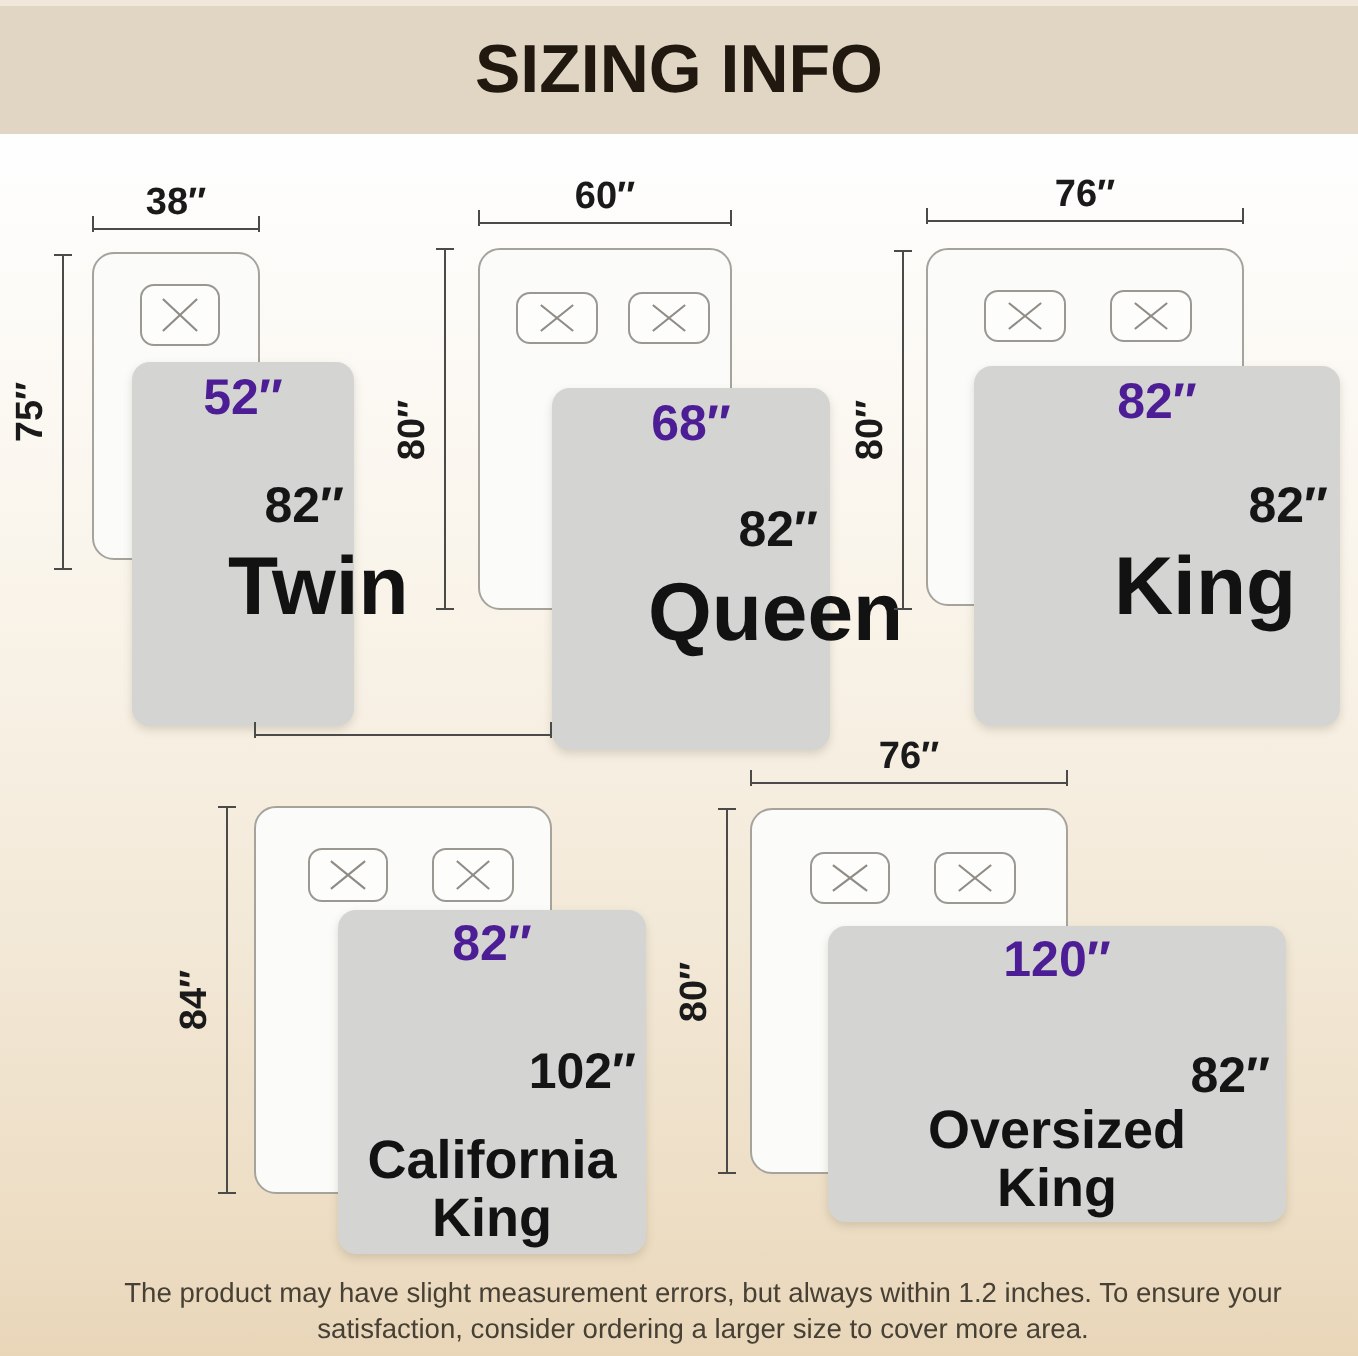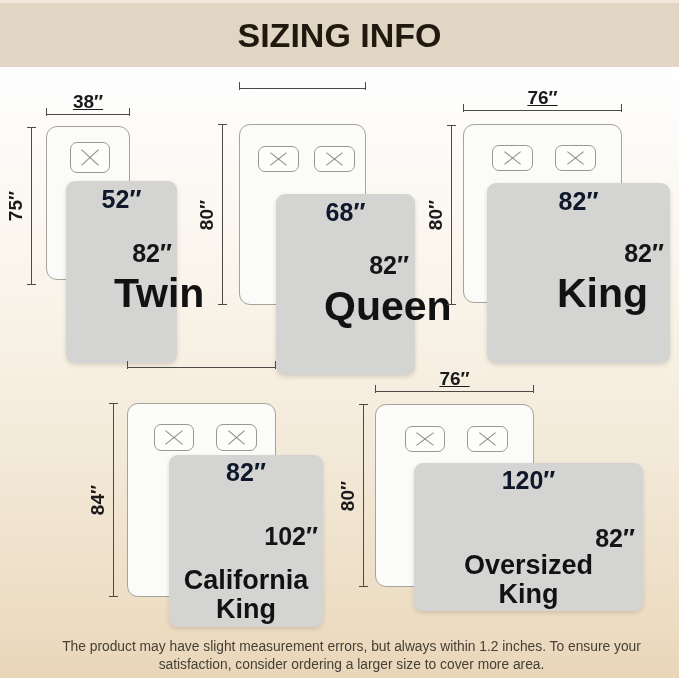--- a/index.html
+++ b/index.html
@@ -11,28 +11,28 @@
   
   .header{position:absolute;top:0;left:0;right:0;height:67px;background:#e1d6c4;
     border-top:3px solid #efe8db;display:flex;align-items:center;justify-content:center;box-sizing:border-box;}
   .header-title{font-size:34px;font-weight:bold;color:#211910;letter-spacing:0px;}
   
   .bed{position:absolute;background:#fbfbf9;border:1.4px solid #a6a39d;border-radius:11px;box-sizing:border-box;}
   .pillow{position:absolute;border:1.2px solid #9b9892;border-radius:7px;background:rgba(255,255,255,.55);box-sizing:border-box;}
   .pillow svg{display:block;width:100%;height:100%;}
   
   .blanket{position:absolute;background:#d4d4d3;border-radius:9px;box-shadow:0 2px 4px rgba(110,98,80,.22);}
-  .b-top{position:absolute;left:0;right:0;text-align:center;font-size:25px;font-weight:bold;color:#0f172a;}
+  .b-top{position:absolute;left:0;right:0;text-align:center;font-size:25px;font-weight:bold;color:#4c1d95;}
   .b-side{position:absolute;font-size:25px;font-weight:bold;color:#151515;}
   .b-name{position:absolute;left:0;right:0;text-align:center;font-weight:bold;color:#121212;white-space:pre-line;}
   .b-name.big{font-size:41px;margin-left:48px;}
   .b-name.two{font-size:27px;line-height:29px;}
   
   .hdim{position:absolute;}
-  .hdim-label{height:21px;line-height:21px;text-align:center;font-size:19px;font-weight:bold;color:#1a1a1a;margin-bottom:2px;text-decoration:underline;}
+  .hdim-label{height:21px;line-height:21px;text-align:center;font-size:19px;font-weight:bold;color:#1a1a1a;margin-bottom:2px;}
   .hdim-line{position:relative;height:1.4px;background:#4a4a48;}
   .hdim-line::before,.hdim-line::after{content:"";position:absolute;width:1.4px;height:8px;background:#4a4a48;top:-6.5px;}
   .hdim-line::before{left:0;}
   .hdim-line::after{right:0;}
   
   .vdim{position:absolute;width:1.4px;background:#4a4a48;}
   .vdim::before,.vdim::after{content:"";position:absolute;width:9px;height:1.4px;background:#4a4a48;left:-3.8px;}
   .vdim::before{top:0;}
   .vdim::after{bottom:0;}
   .vdim-label{position:absolute;left:-45px;top:50%;width:60px;text-align:center;
@@ -68,20 +68,21 @@
     </div>
     <div class="blanket" style="left:66px;top:181px;width:111px;height:182px;">
       <div class="b-top" style="top:4px;">52″</div>
       <div class="b-side" style="top:58px;right:5px;">82″</div>
       <div class="b-name big" style="bottom:46px;">Twin</div>
     </div>
   </div>
 
   <div>
     <div class="hdim" style="left:239px;top:88px;width:127px;">
+      <div class="hdim-label">60″</div>
       <div class="hdim-line"></div>
     </div>
     <div class="vdim" style="left:222px;top:124px;height:181px;">
       <div class="vdim-label">80″</div>
     </div>
     <div class="bed" style="left:239px;top:124px;width:127px;height:181px;">
       <div class="pillow" style="left:18px;top:21px;width:41px;height:26px;">
         <svg viewBox="0 0 41 26" preserveAspectRatio="none">
             <line x1="12" y1="6" x2="29" y2="20" stroke="#8f8c86" stroke-width="1.1"></line>
             <line x1="29" y1="6" x2="12" y2="20" stroke="#8f8c86" stroke-width="1.1"></line>

